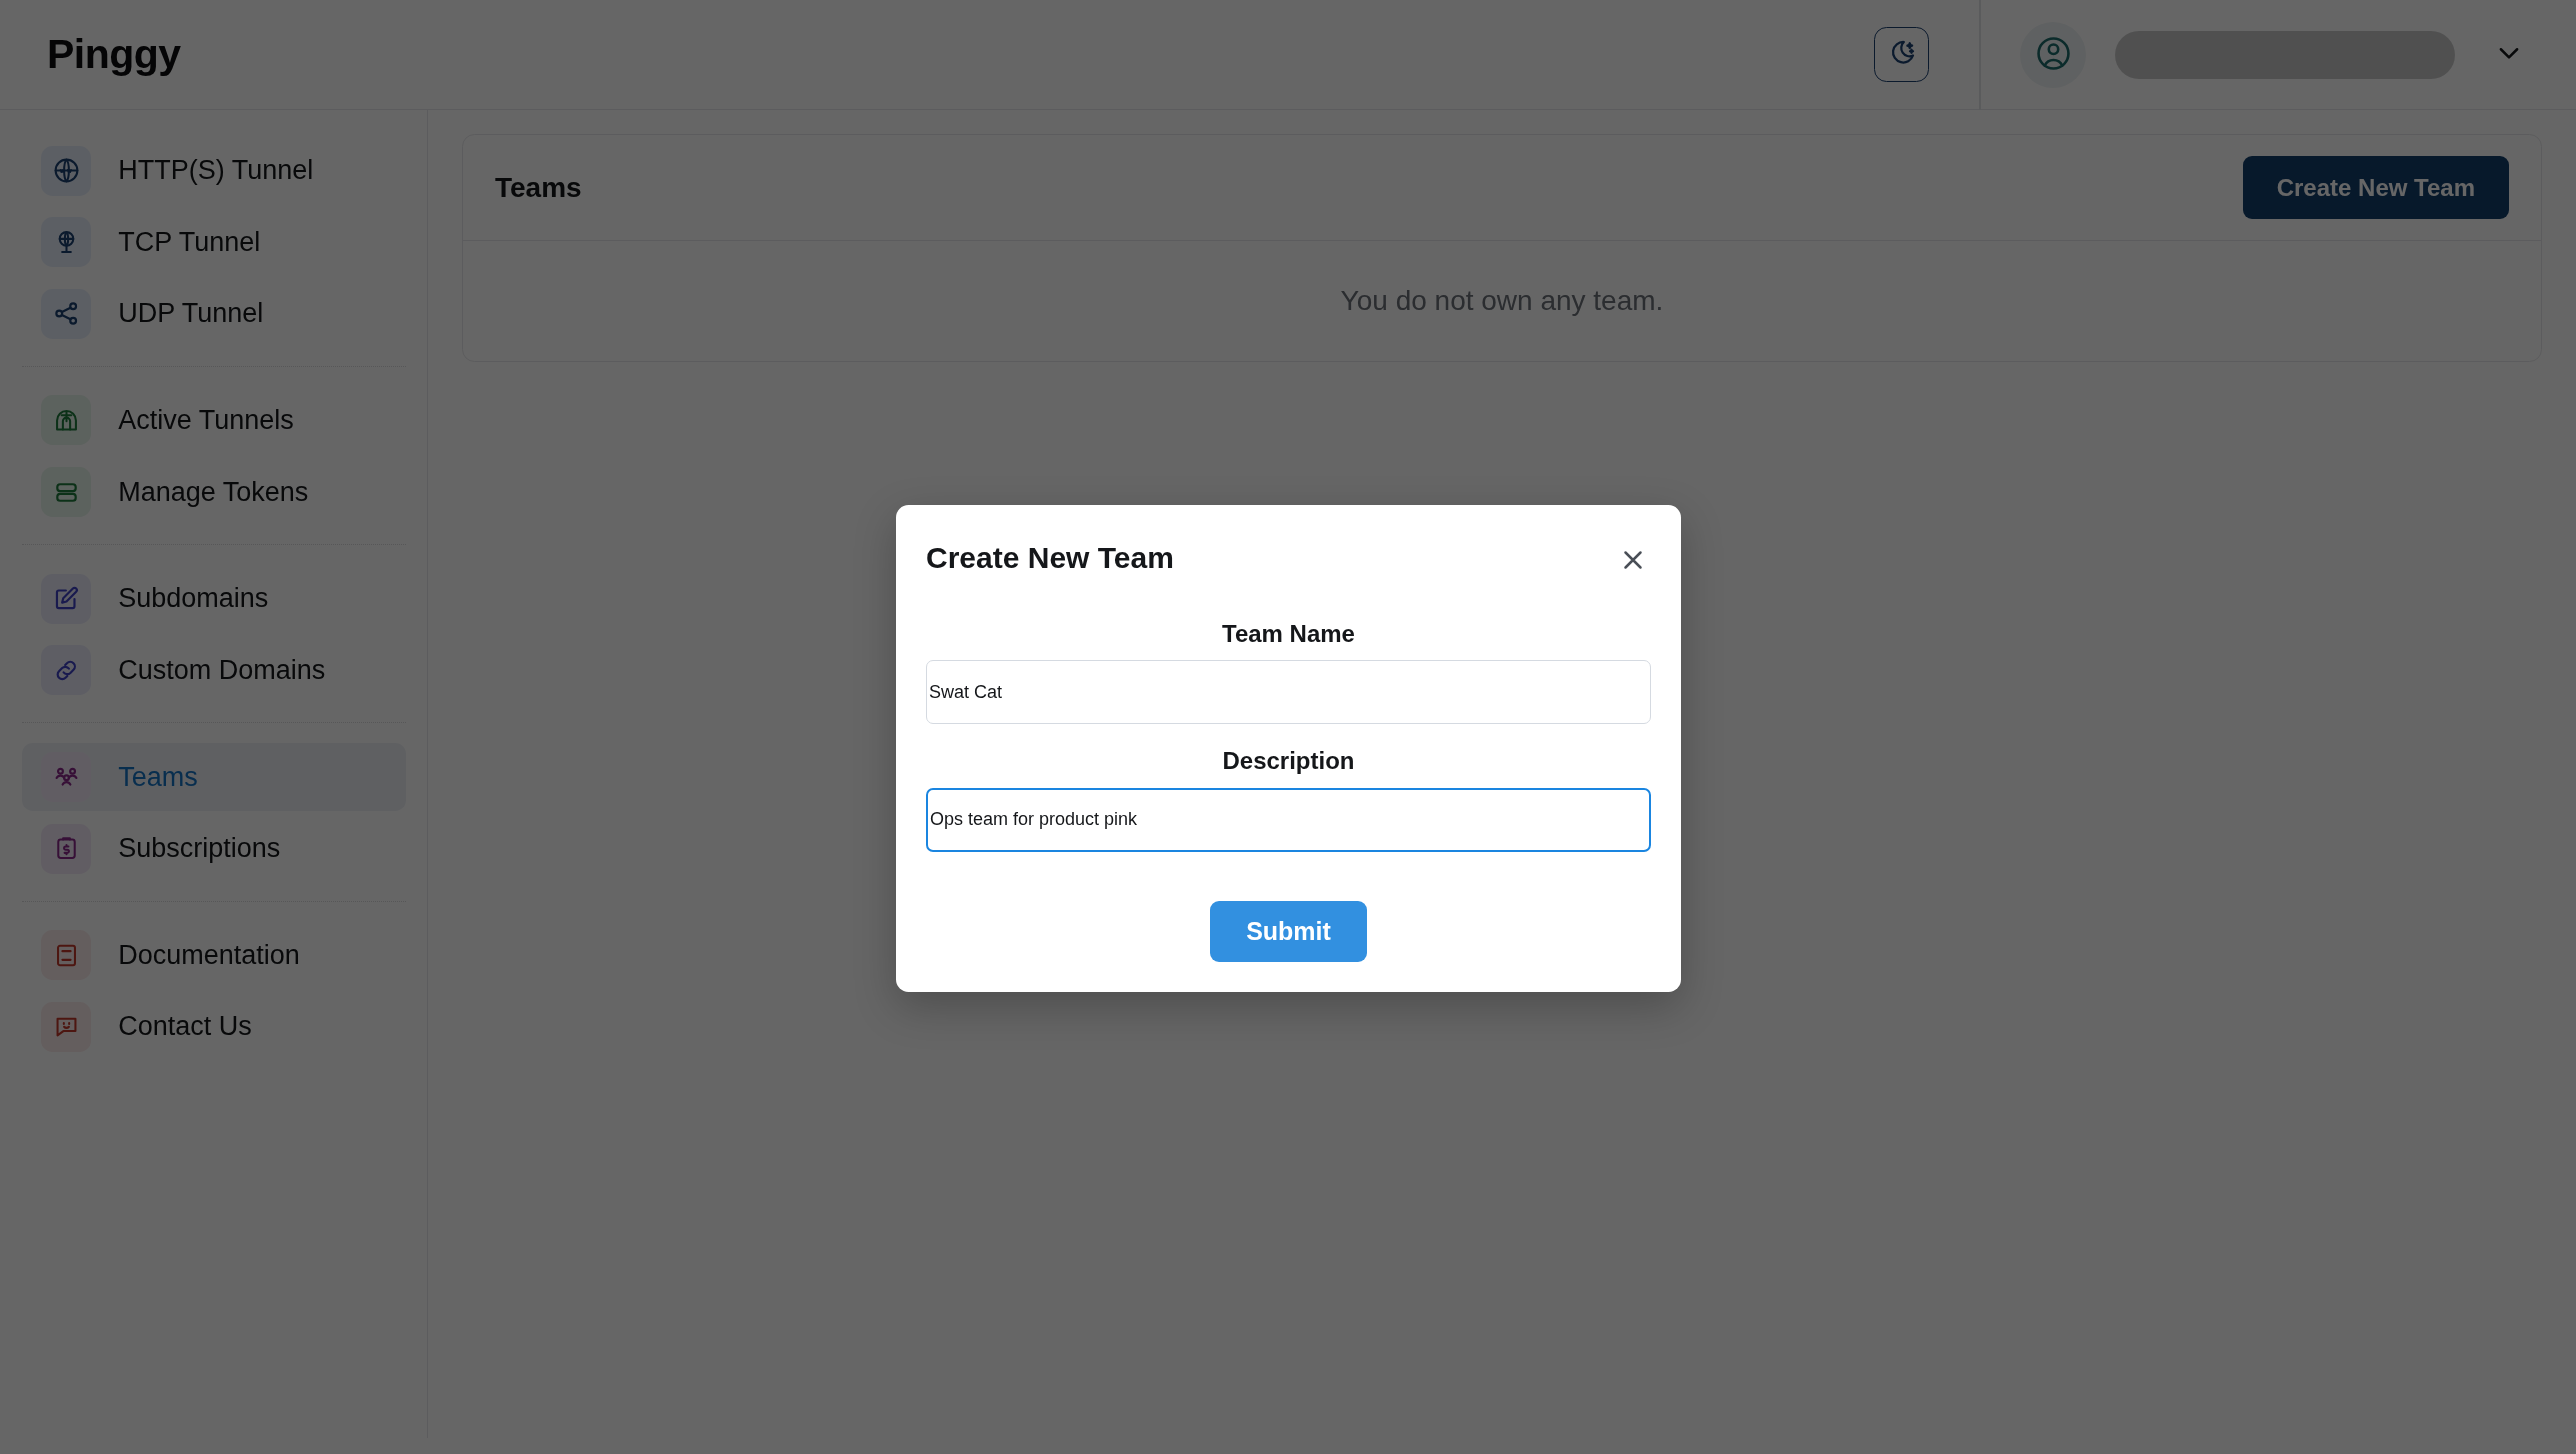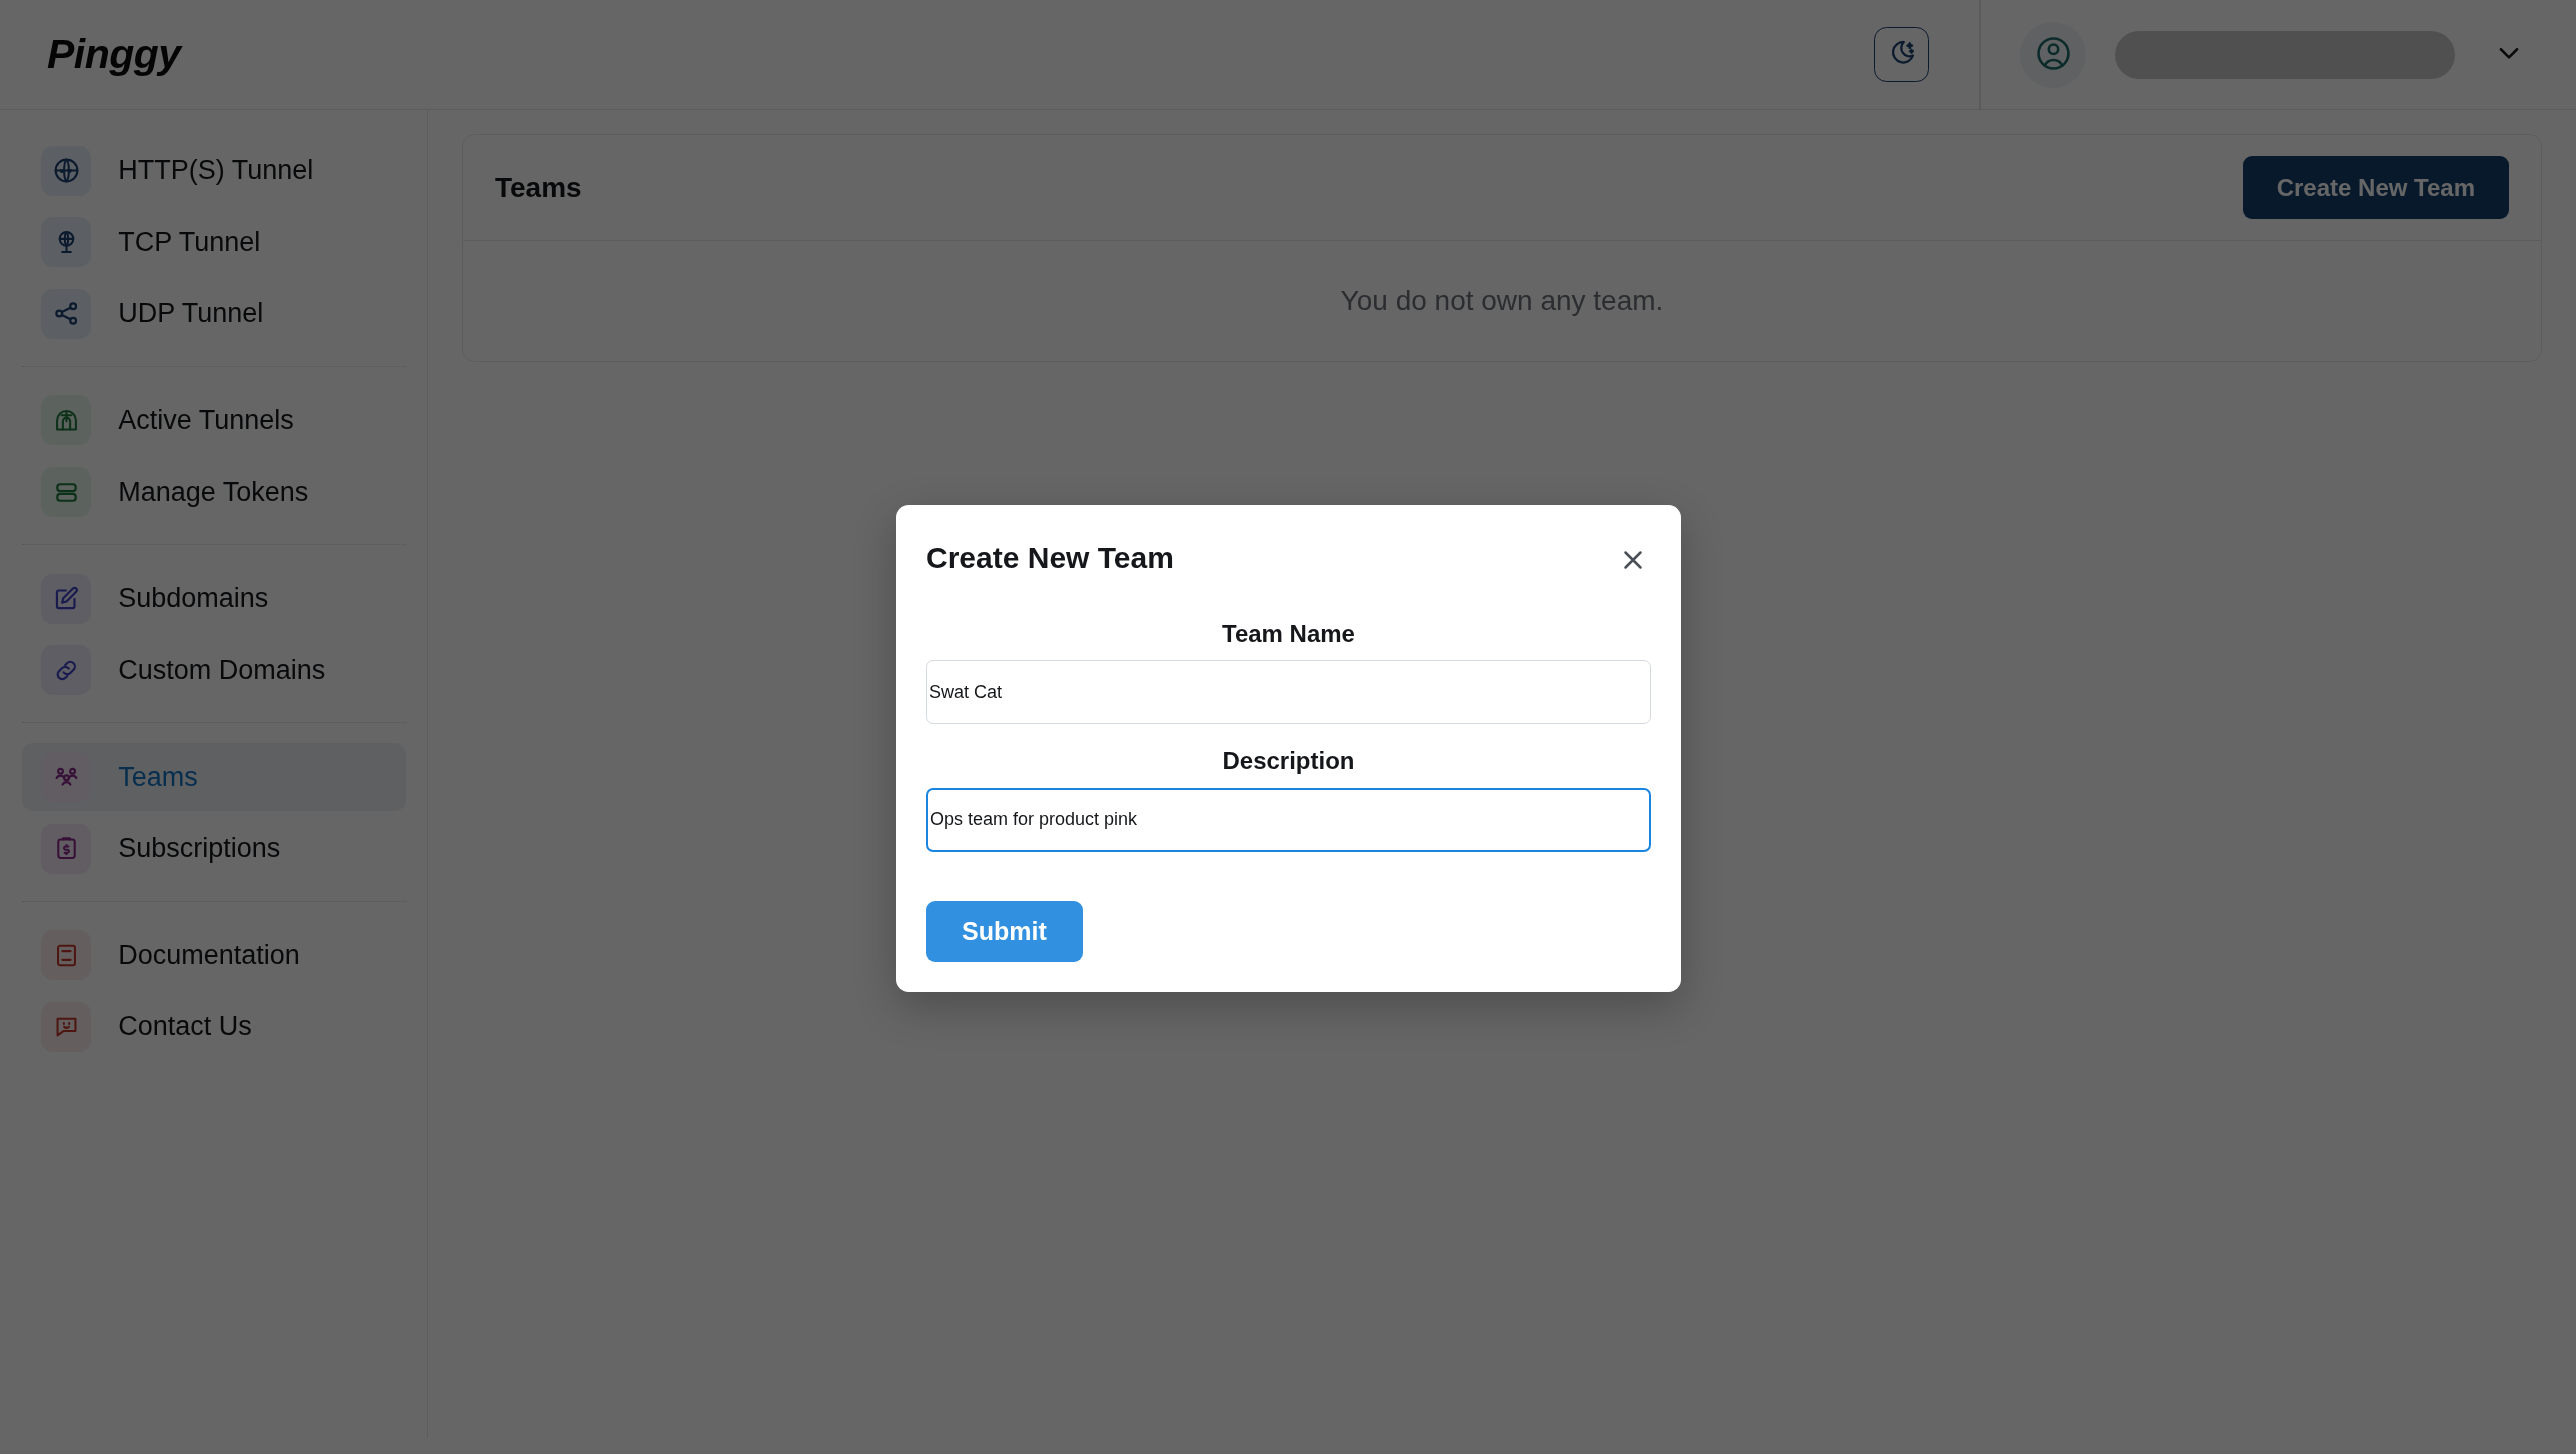--- a/index.html
+++ b/index.html
@@ -28,21 +28,20 @@
     display: flex;
     align-items: center;
   }
   #brand {
     margin-left: 47px;
     font-size: 41px;
     font-weight: 700;
     letter-spacing: -0.5px;
     color: #0d0d0f;
     line-height: 1;
-    font-style: italic;
   }
   #topbar-right {
     margin-left: auto;
     display: flex;
     align-items: center;
     height: 100%;
   }
   #theme-toggle {
     width: 55px; height: 55px;
     border: 1.8px solid #1d4272;
@@ -233,21 +232,21 @@
     font-family: "Liberation Sans", sans-serif;
     outline: none;
     margin-bottom: 25px;
   }
   .field-input.focused {
     border: 2.7px solid #1a85e0;
     margin-bottom: 24px;
   }
   #modal-actions {
     display: flex;
-    justify-content: flex-start;
+    justify-content: center;
     margin-top: 25px;
   }
   #submit-btn {
     background: #3290e0;
     color: #ffffff;
     font-size: 25px;
     font-weight: 700;
     border: none;
     border-radius: 9px;
     padding: 18px 36px;

